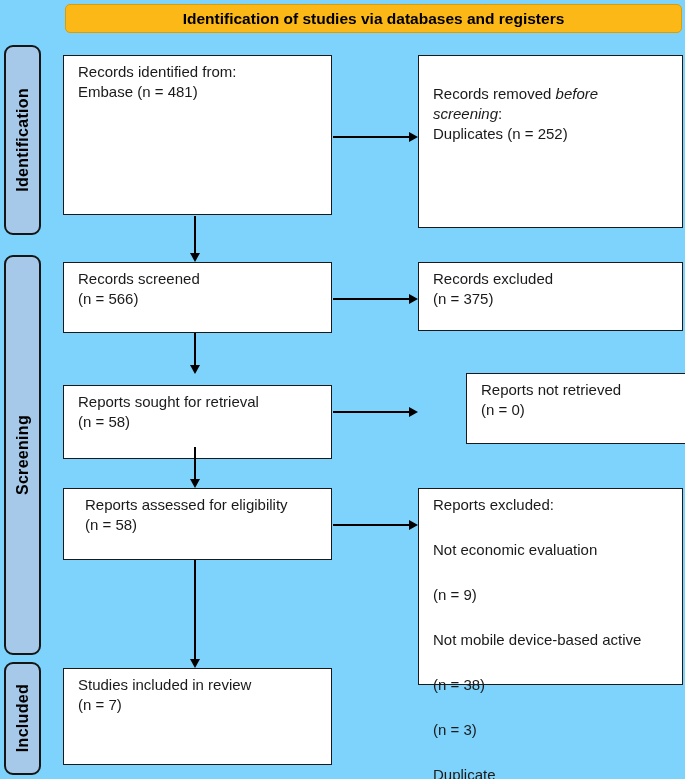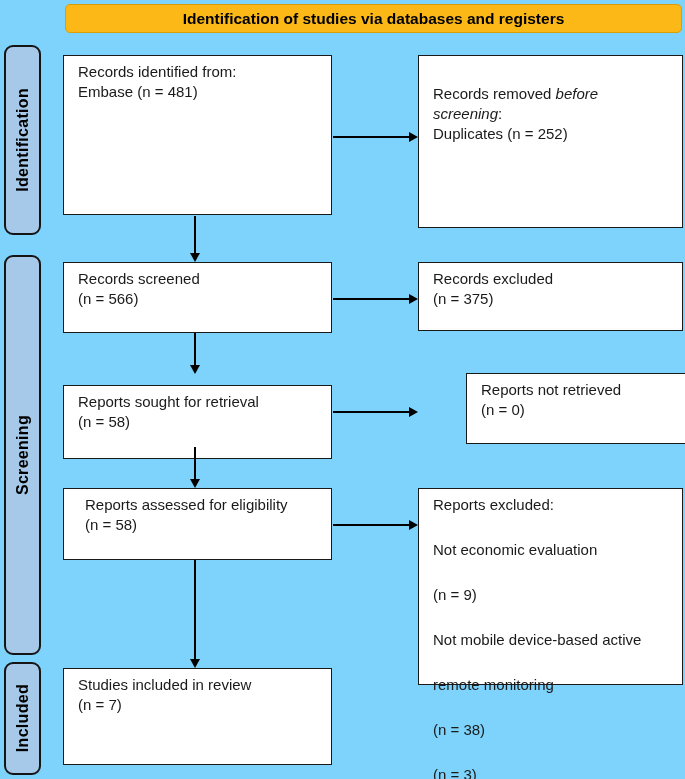--- a/index.html
+++ b/index.html
@@ -119,21 +119,20 @@
 
   <div class="box col-l b-l4">
     <div class="line">Reports assessed for eligibility</div>
     <div class="line">(n = 58)</div>
   </div>
   <div class="box col-r b-r4">
     <div class="line">Reports excluded:</div>
     <div class="line">Not economic evaluation</div>
     <div class="line">(n = 9)</div>
     <div class="line">Not mobile device-based active</div>
-    <div class="line">remote monitoring</div>
     <div class="line">(n = 38)</div>
     <div class="line">(n = 3)</div>
     <div class="line">Duplicate</div>
     <div class="line">(n=1)</div>
   </div>
 
   <div class="box col-l b-l5">
     <div class="line">Studies included in review</div>
     <div class="line">(n = 7)</div>
   </div>

